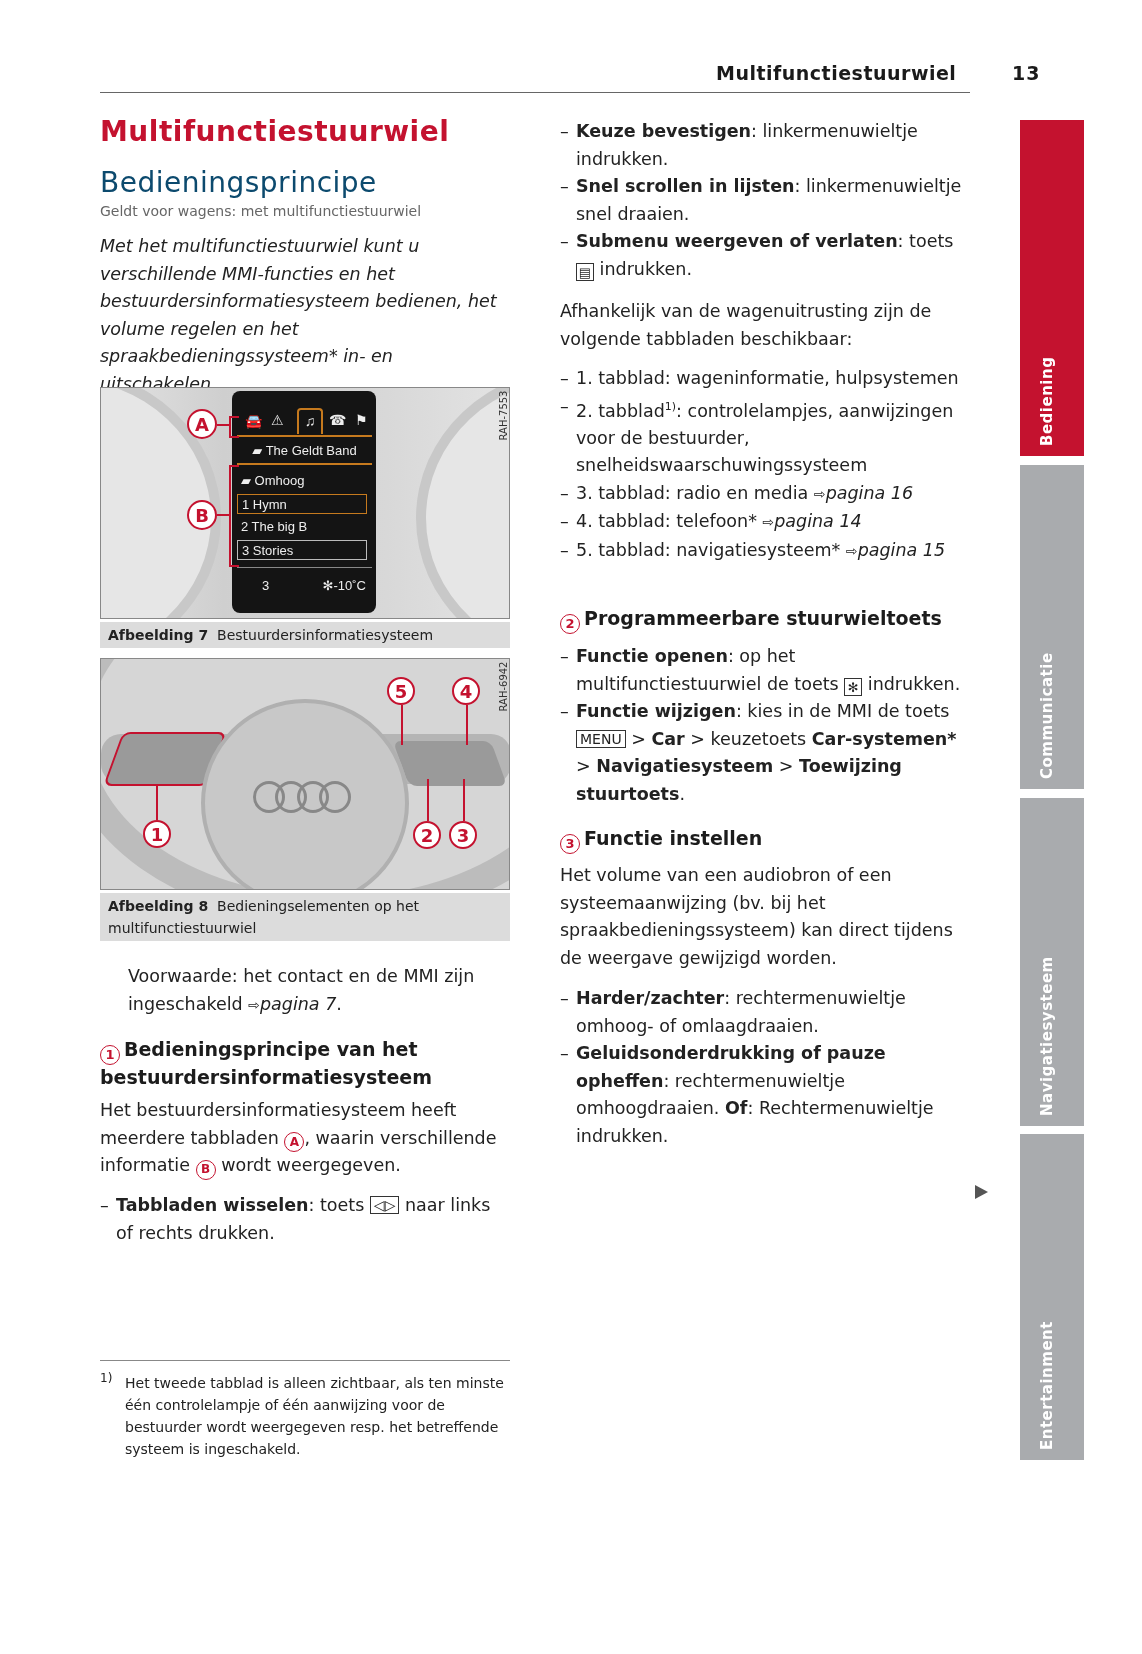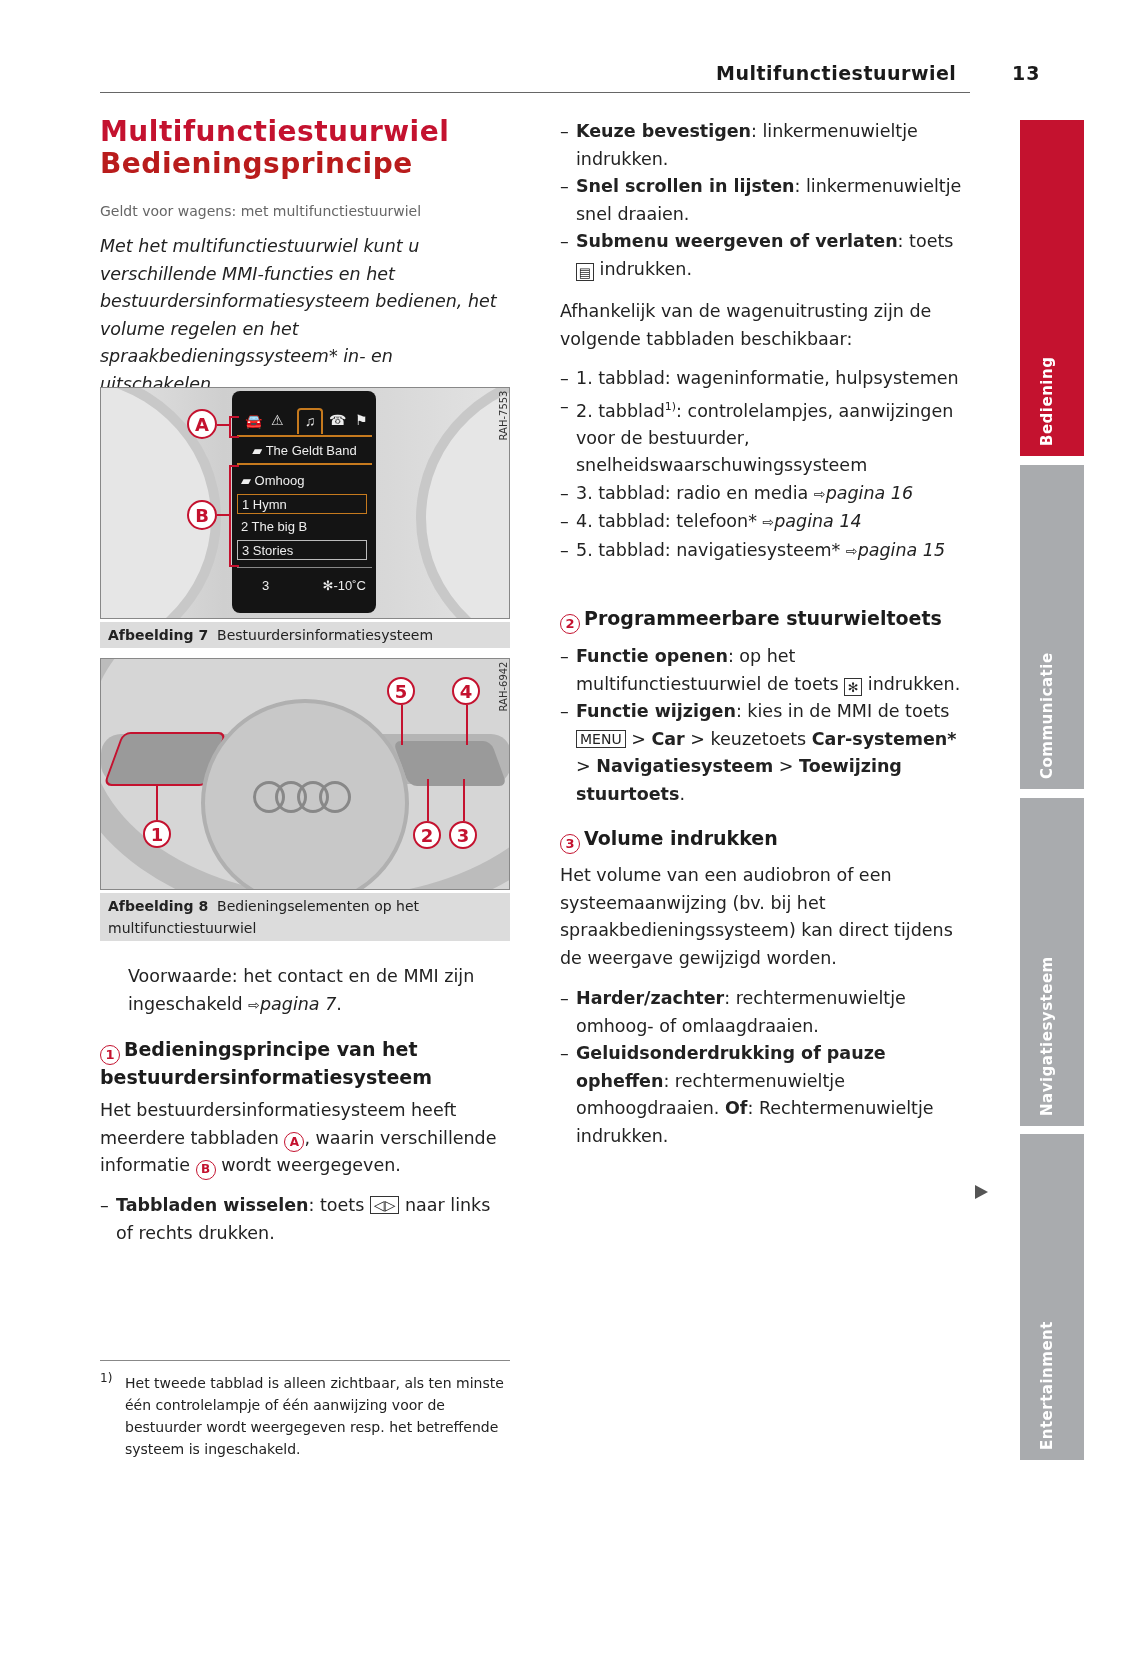--- a/index.html
+++ b/index.html
@@ -2,21 +2,21 @@
 <html><head>
 <meta charset="utf-8">
 <style>
   html,body{margin:0;padding:0;background:#fff;}
   body{width:1142px;height:1654px;position:relative;overflow:hidden;font-family:"DejaVu Sans","Liberation Sans",sans-serif;color:#222;}
   .abs{position:absolute;}
   .hdr-title{left:716px;top:62px;font-size:19px;font-weight:bold;letter-spacing:0.5px;color:#1a1a1a;}
   .hdr-page{left:1012px;top:62px;font-size:19px;font-weight:bold;letter-spacing:1px;color:#1a1a1a;}
   .hdr-rule{left:100px;top:92px;width:870px;height:1px;background:#666;}
   .chap{left:100px;top:115px;font-size:28px;font-weight:bold;color:#c4122f;letter-spacing:0.5px;}
-  .sect{left:100px;top:147px;font-size:28px;font-weight:bold;color:#b91c1c;letter-spacing:0.5px;}
+  .sect{left:100px;top:166px;font-size:28px;font-weight:normal;color:#0c4a6e;letter-spacing:0.5px;}
   .applies{left:100px;top:203px;font-size:14px;color:#666;}
   .intro{left:100px;top:233px;width:415px;font-size:17.5px;font-style:italic;line-height:27.5px;color:#222;}
   .body{font-size:17.5px;line-height:27.5px;color:#222;}
   .fig{background:#d2d2d2;border:1px solid #888;overflow:hidden;}
   .caption{background:#dcdcdc;font-size:14px;line-height:22px;padding:2px 8px;color:#222;box-sizing:border-box;}
   .caption b{font-weight:bold;}
   .callout{display:inline-flex;align-items:center;justify-content:center;border:2px solid #c4122f;border-radius:50%;color:#c4122f;font-weight:bold;background:#fff;box-sizing:border-box;}
   .circ{display:inline-flex;align-items:center;justify-content:center;width:20px;height:20px;border:1.5px solid #c4122f;border-radius:50%;color:#c4122f;font-size:13px;font-weight:bold;vertical-align:-3px;box-sizing:border-box;margin-right:4px;}
   .circ-sm{display:inline-flex;align-items:center;justify-content:center;width:20px;height:20px;border:1.5px solid #c4122f;border-radius:50%;color:#c4122f;font-size:12px;font-weight:bold;vertical-align:-2px;box-sizing:border-box;}
   .subhead{font-size:19px;font-weight:bold;line-height:25px;color:#1c1c1c;}
@@ -152,21 +152,21 @@
 
 <div class="abs subhead" style="left:560px;top:606px;width:410px;">
   <span class="circ">2</span><span>Programmeerbare stuurwieltoets</span>
 </div>
 <ul class="abs body dash" style="left:560px;top:643px;width:410px;">
   <li><b>Functie openen</b><span>: op het multifunctiestuurwiel de toets</span> <span class="key-sq">✻</span> <span>indrukken.</span></li>
   <li><b>Functie wijzigen</b><span>: kies in de MMI de toets</span> <span class="key">MENU</span><span> &gt; </span><b>Car</b><span> &gt; keuzetoets </span><b>Car-systemen*</b><span> &gt; </span><b>Navigatiesysteem</b><span> &gt; </span><b>Toewijzing stuurtoets</b><span>.</span></li>
 </ul>
 
 <div class="abs subhead" style="left:560px;top:826px;width:410px;">
-  <span class="circ">3</span><span>Volume indrukken</span>
+  <span class="circ">3</span><span>Functie instellen</span>
 </div>
 <div class="abs body" style="left:560px;top:862px;width:412px;">Het volume van een audiobron of een systeemaanwijzing (bv. bij het spraakbedieningssysteem) kan direct tijdens de weergave gewijzigd worden.</div>
 <ul class="abs body dash" style="left:560px;top:985px;width:412px;">
   <li><b>Harder/zachter</b><span>: rechtermenuwieltje omhoog- of omlaagdraaien.</span></li>
   <li><b>Geluidsonderdrukking of pauze opheffen</b><span>: rechtermenuwieltje omhoogdraaien. </span><b>Of</b><span>: Rechtermenuwieltje indrukken.</span></li>
 </ul>
 
 <div class="abs next"></div>
 
 <div class="tab active" style="top:120px;height:336px;">

